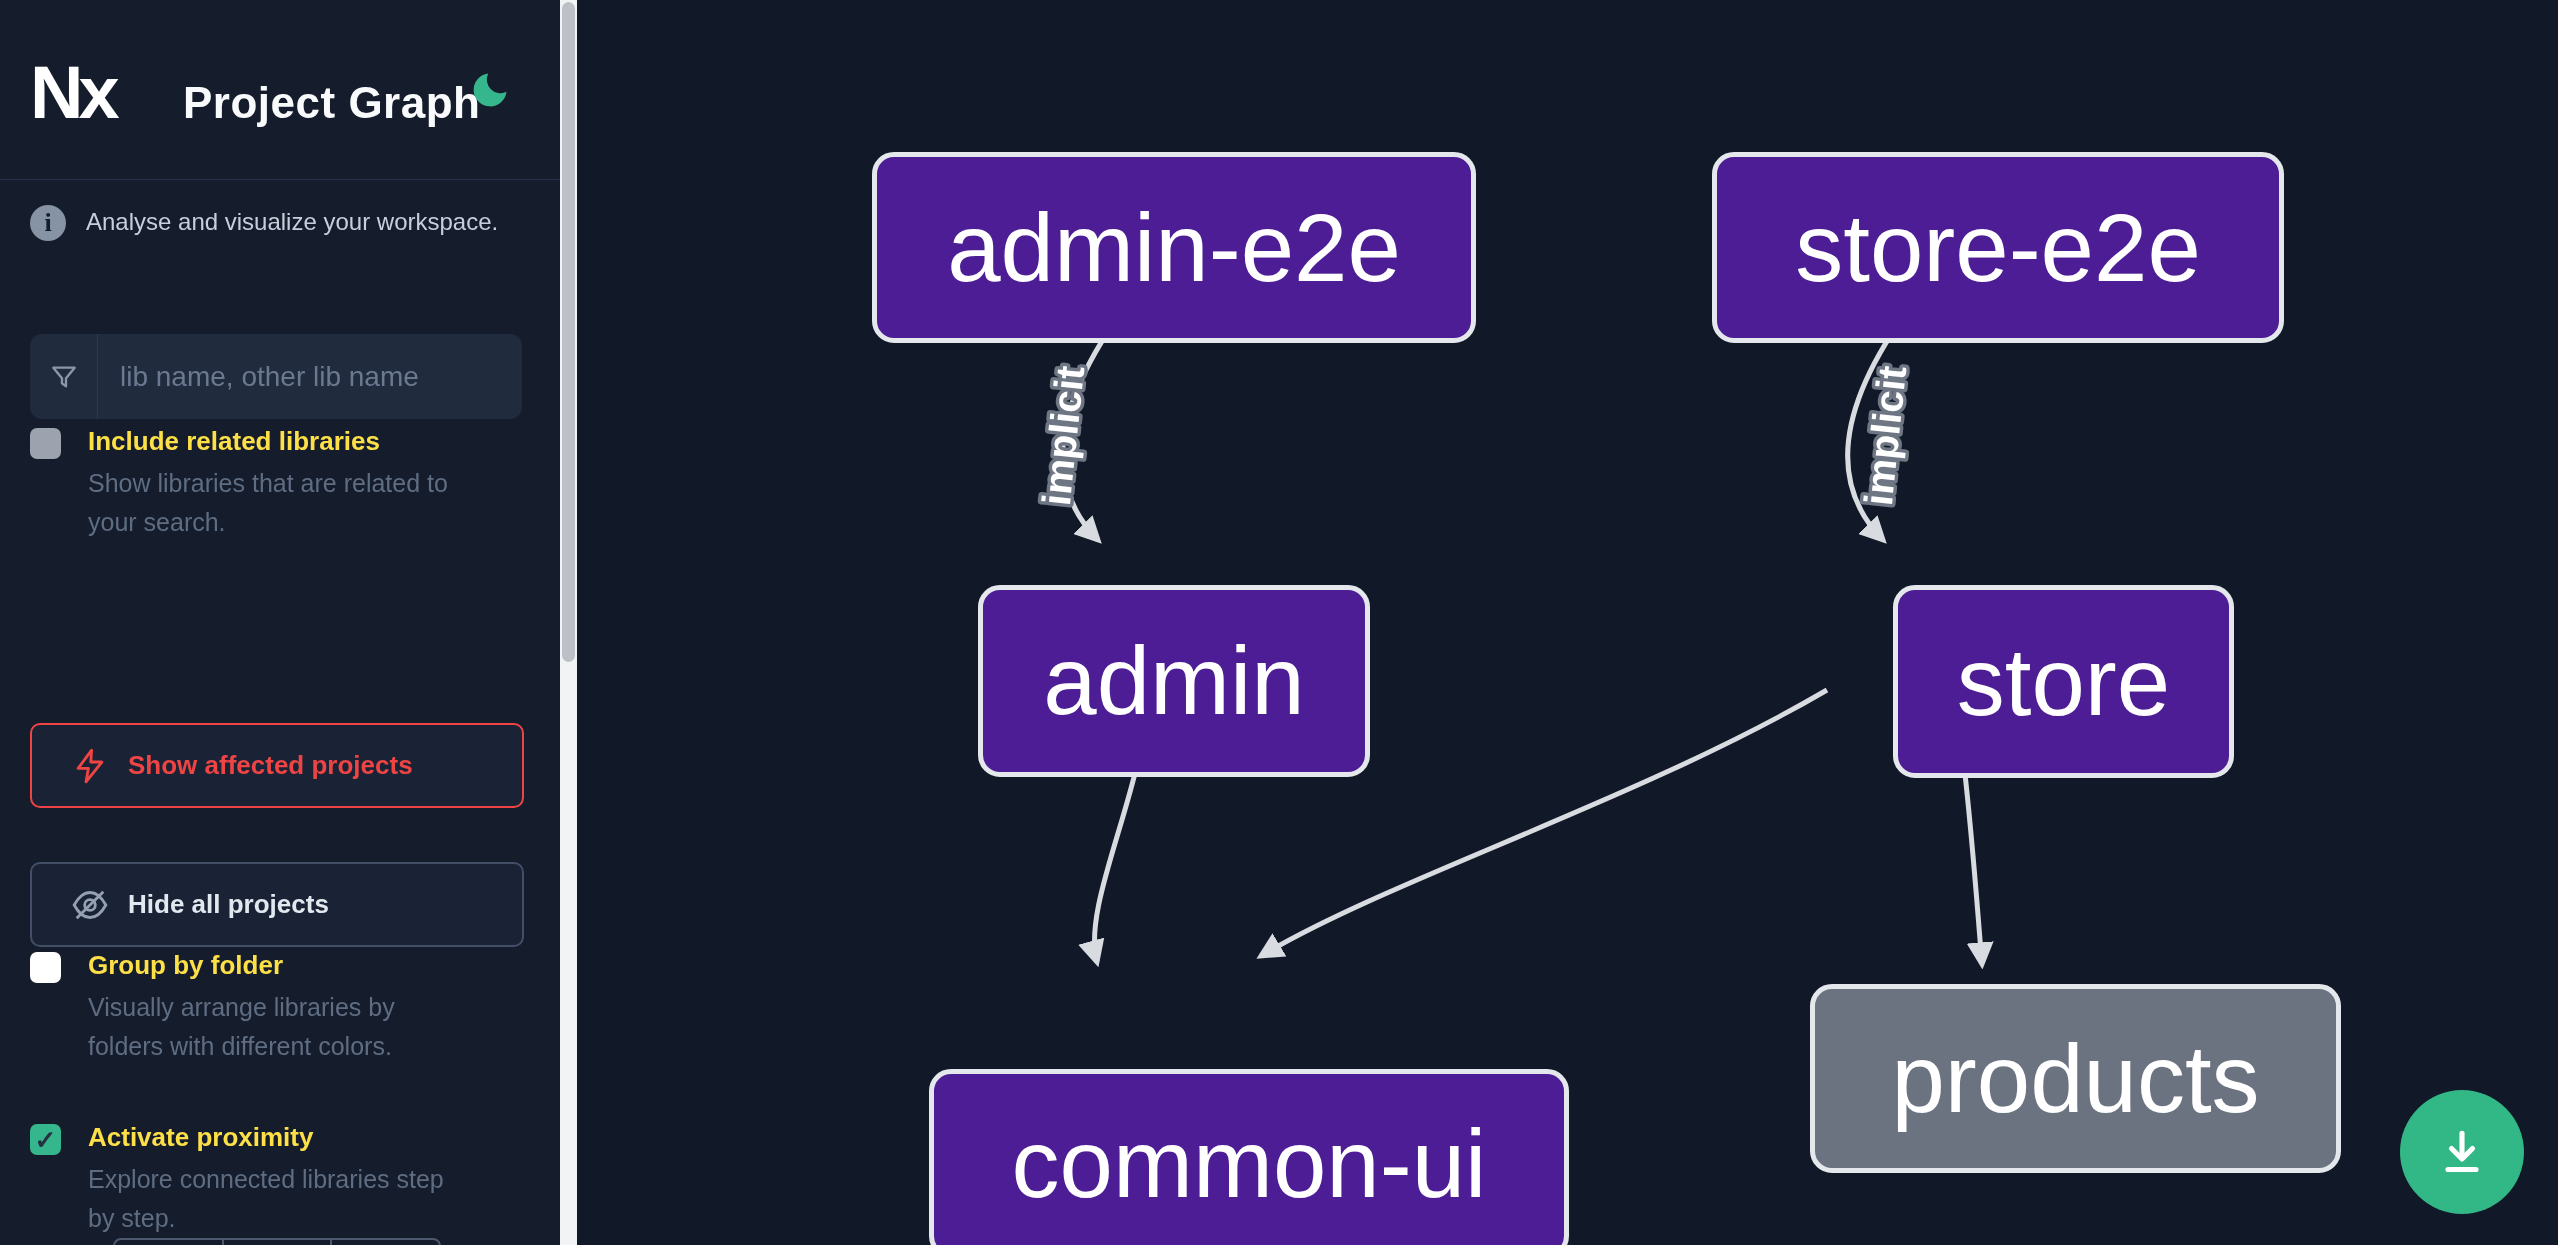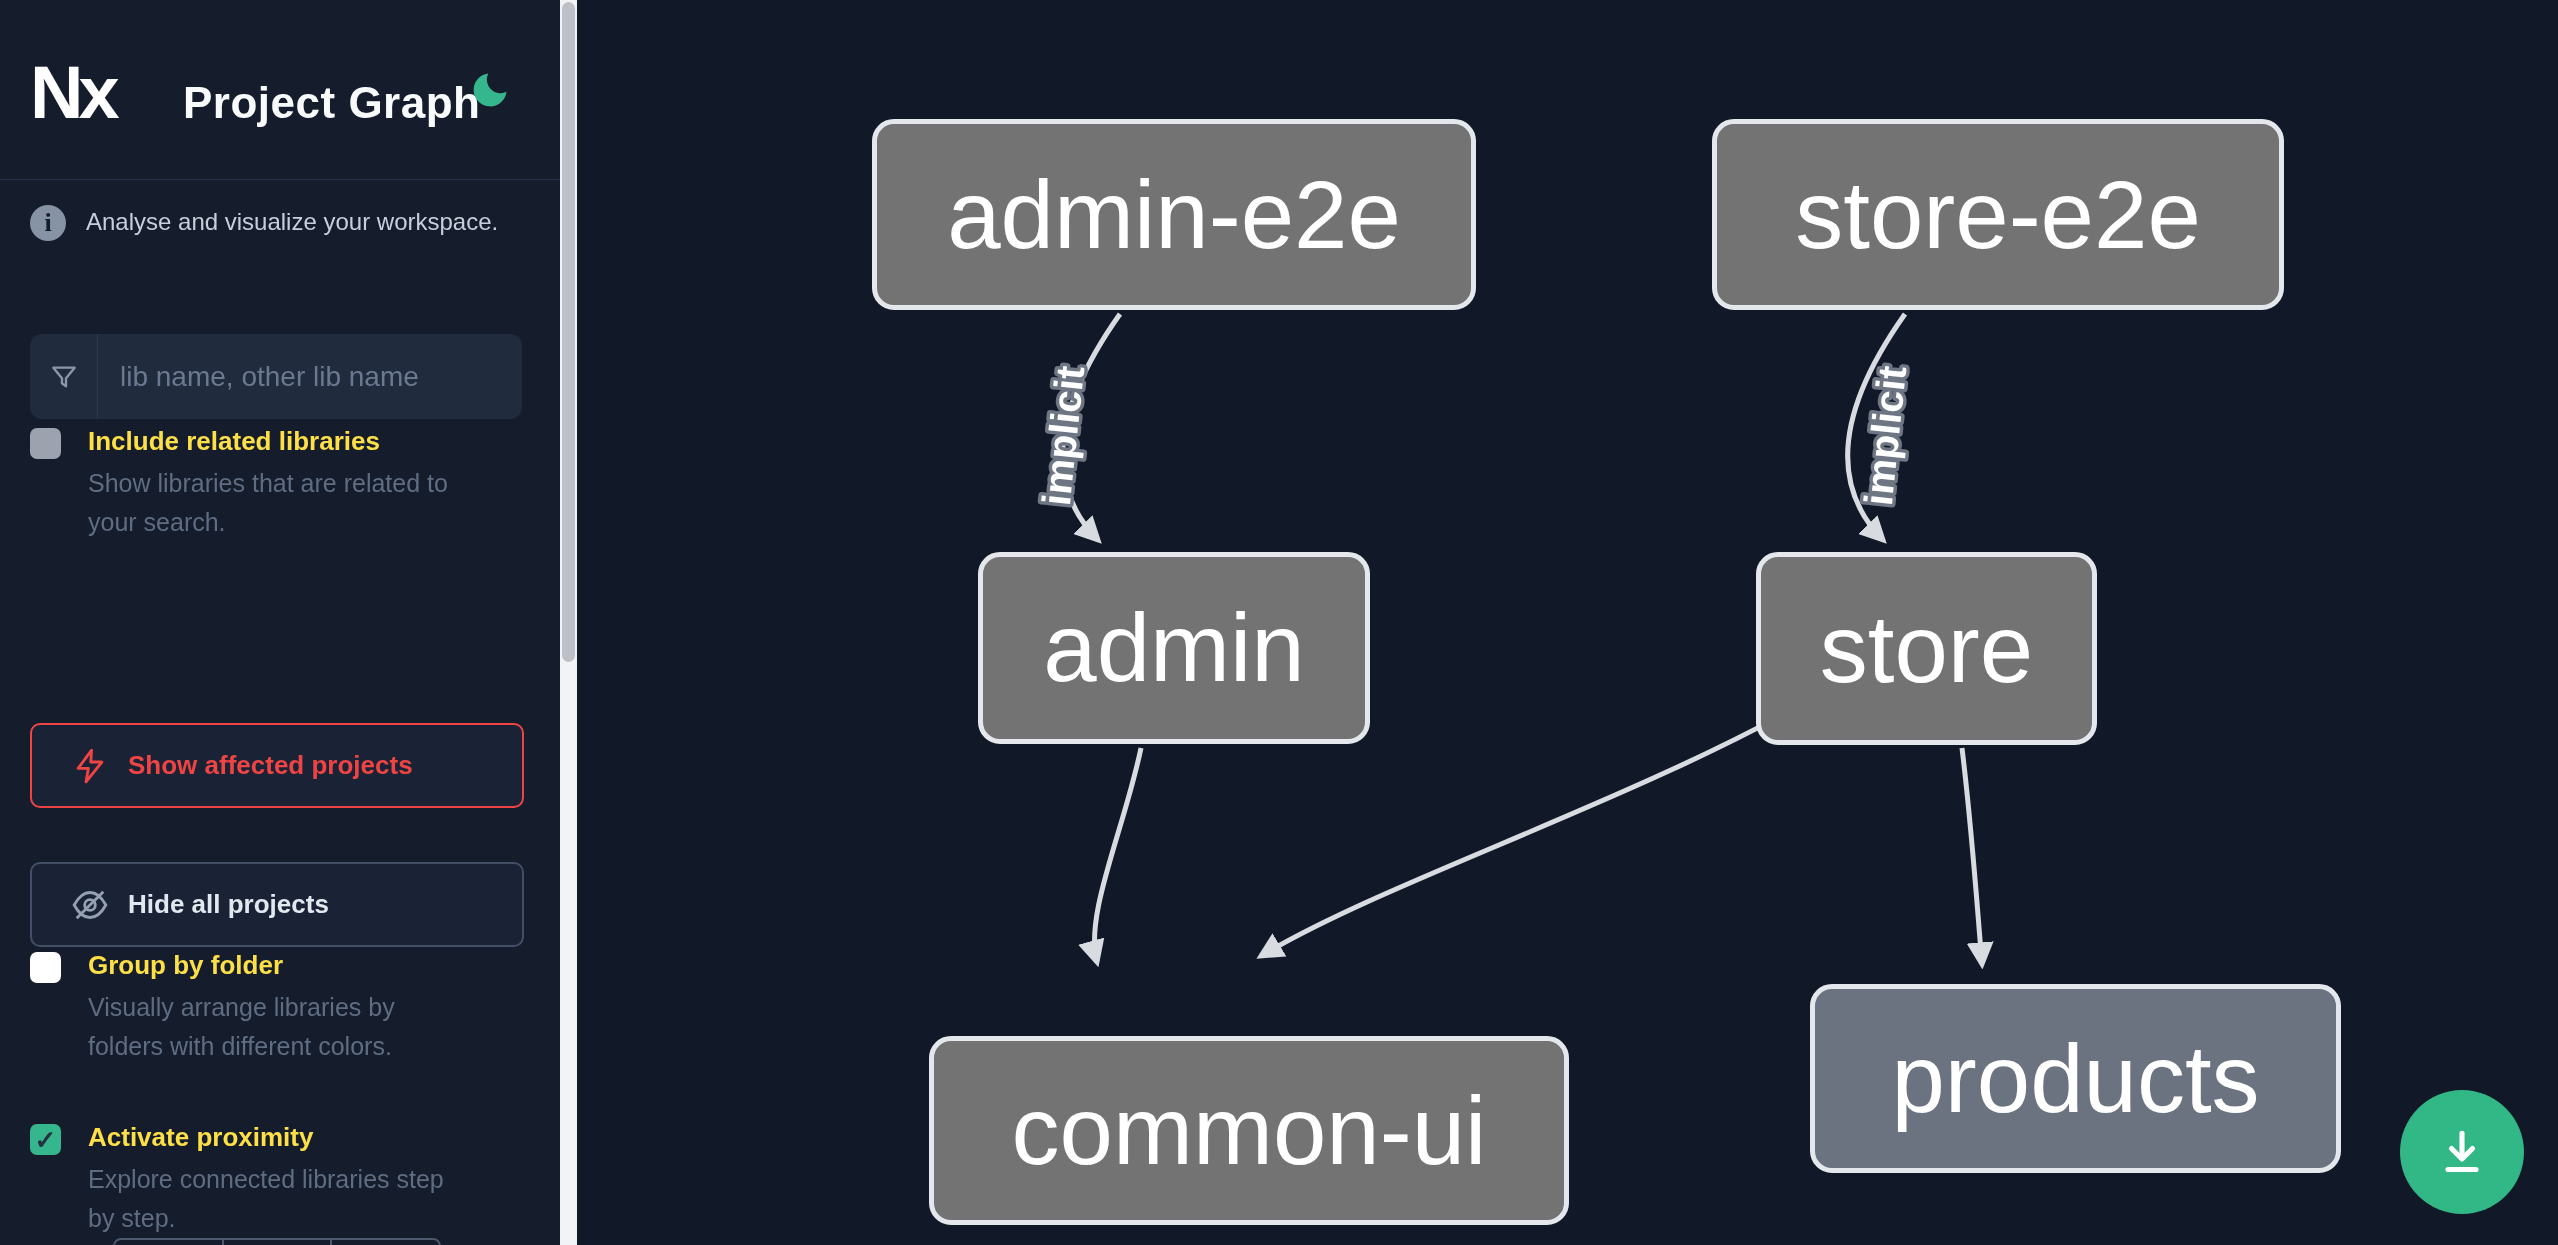--- a/index.html
+++ b/index.html
@@ -90,21 +90,21 @@
 
   
   .canvas { position:absolute; left:577px; top:0; width:1981px; height:1245px; background:#111827; }
   .edges-svg { position:absolute; left:0; top:0; }
 
   .gnode {
     position:absolute; border:5px solid #e4e7eb; border-radius:22px;
     display:flex; align-items:center; justify-content:center;
     color:#ffffff; font-size:96px; cursor:pointer;
   }
-  .gnode.affected { background:#737373; }
+  .gnode.affected { background:#4c1d95;margin-top:33px; }
   .gnode.normal   { background:#6b7380; }
 
   .dl-btn {
     position:absolute; left:1823px; top:1090px; width:124px; height:124px; border-radius:50%;
     background:#32b786; display:flex; align-items:center; justify-content:center; cursor:pointer;
   }
 </style>
 </head>
 <body>
 
@@ -214,21 +214,21 @@
   </div>
 
   <div class="gnode affected" style="left:1135px; top:119px; width:572px; height:191px;">
     <span>store-e2e</span>
   </div>
 
   <div class="gnode affected" style="left:401px; top:552px; width:392px; height:192px;">
     <span>admin</span>
   </div>
 
-  <div class="gnode affected" style="left:1179px; top:552px; width:341px; height:193px;">
+  <div class="gnode affected" style="left:1316px; top:552px; width:341px; height:193px;">
     <span>store</span>
   </div>
 
   <div class="gnode affected" style="left:352px; top:1036px; width:640px; height:189px;">
     <span>common-ui</span>
   </div>
 
   <div class="gnode normal" style="left:1233px; top:984px; width:531px; height:189px;">
     <span>products</span>
   </div>

